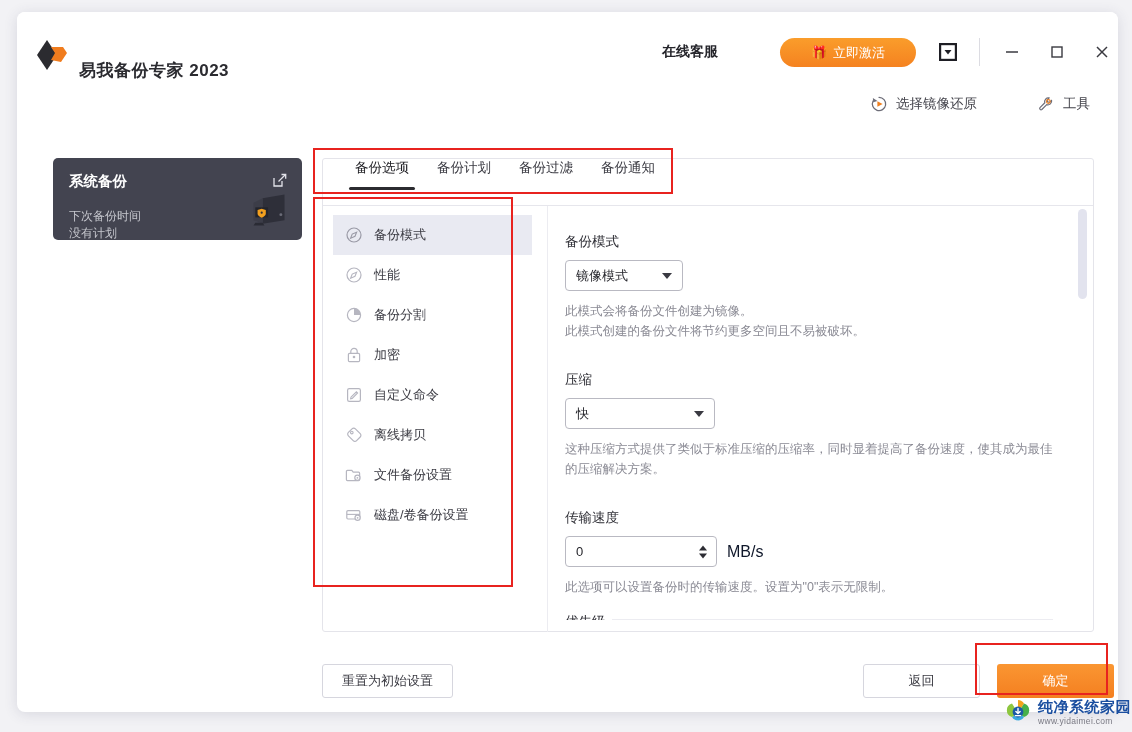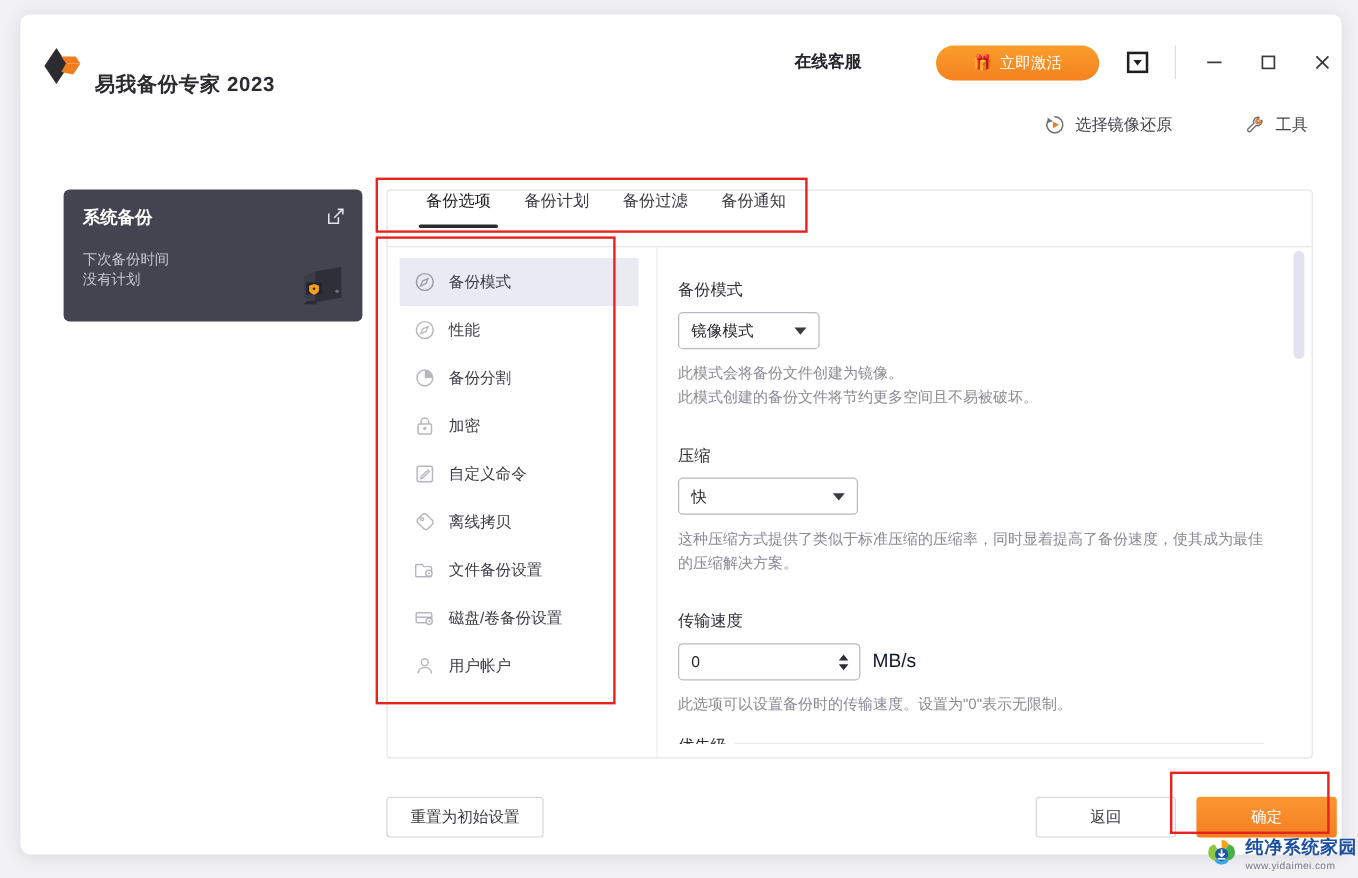--- a/index.html
+++ b/index.html
@@ -77,21 +77,21 @@
     display: flex; align-items: center; gap: 60px;
   }
   .tool-item {
     display: flex; align-items: center; gap: 8px;
     font-size: 13.5px; color: #44444c; cursor: pointer;
   }
 
   
   #job-card {
     position: absolute; left: 36px; top: 146px;
-    width: 249px; height: 110px;
+    width: 249px; height: 82px;
     background: #434450;
     border-radius: 5px;
     color: #fff;
   }
   #job-title {
     position: absolute; left: 16px; top: 14px;
     font-size: 14.5px; font-weight: bold; color:#ffffff;
   }
   #job-edit {
     position: absolute; right: 14px; top: 14px;
@@ -447,27 +447,20 @@
       <div class="side-item">
         <svg class="side-ico" viewBox="0 0 18 18">
           <rect x="1.8" y="4.6" width="13" height="8.4" rx="1.2" fill="none" stroke="#b6b6c0" stroke-width="1.2"></rect>
           <line x1="1.8" y1="8.4" x2="14.8" y2="8.4" stroke="#b6b6c0" stroke-width="1.1"></line>
           <circle cx="12.6" cy="11.8" r="2.6" fill="#ffffff" stroke="#b6b6c0" stroke-width="1.2"></circle>
           <circle cx="12.6" cy="11.8" r="0.9" fill="#b6b6c0"></circle>
         </svg>
         <span>磁盘/卷备份设置</span>
       </div>
 
-      <div class="side-item">
-        <svg class="side-ico" viewBox="0 0 18 18">
-          <circle cx="9" cy="5.8" r="2.9" fill="none" stroke="#b6b6c0" stroke-width="1.2"></circle>
-          <path d="M3.4 15.2c0-3.1 2.5-5 5.6-5s5.6 1.9 5.6 5" fill="none" stroke="#b6b6c0" stroke-width="1.2"></path>
-        </svg>
-        <span>用户帐户</span>
-      </div>
     </div>
 
     <div id="content">
 
       <div class="field-label">备份模式</div>
       <div class="select-box" id="sel-mode">
         <span>镜像模式</span>
         <span class="caret"></span>
       </div>
       <div class="help-text">

